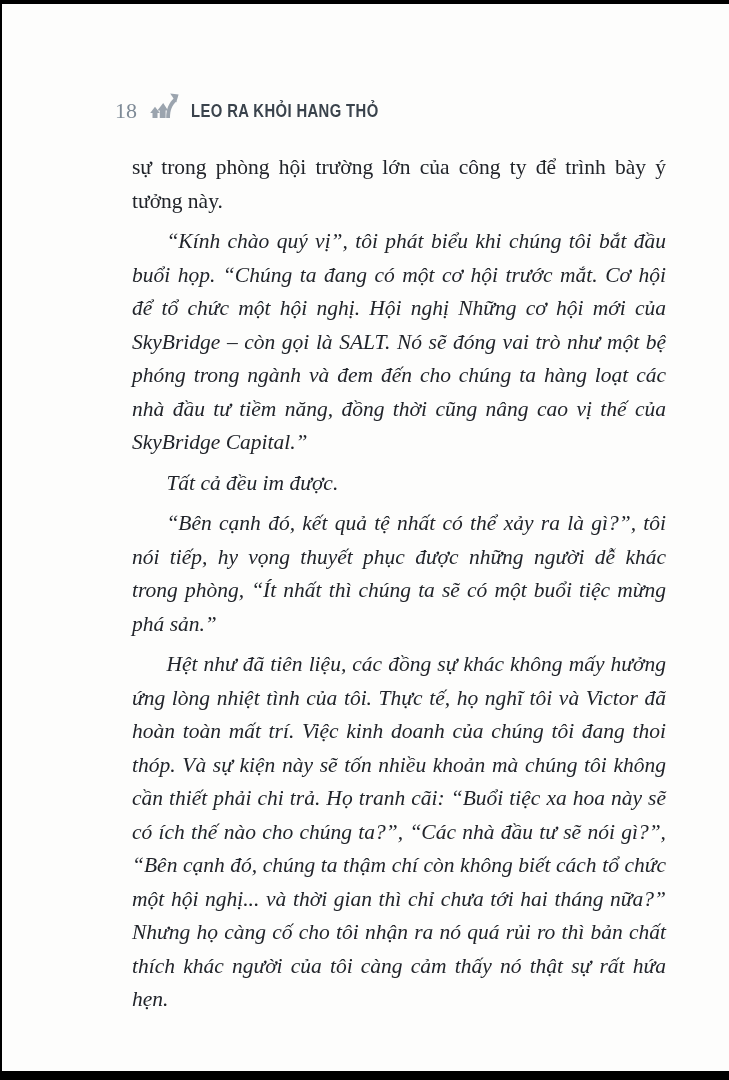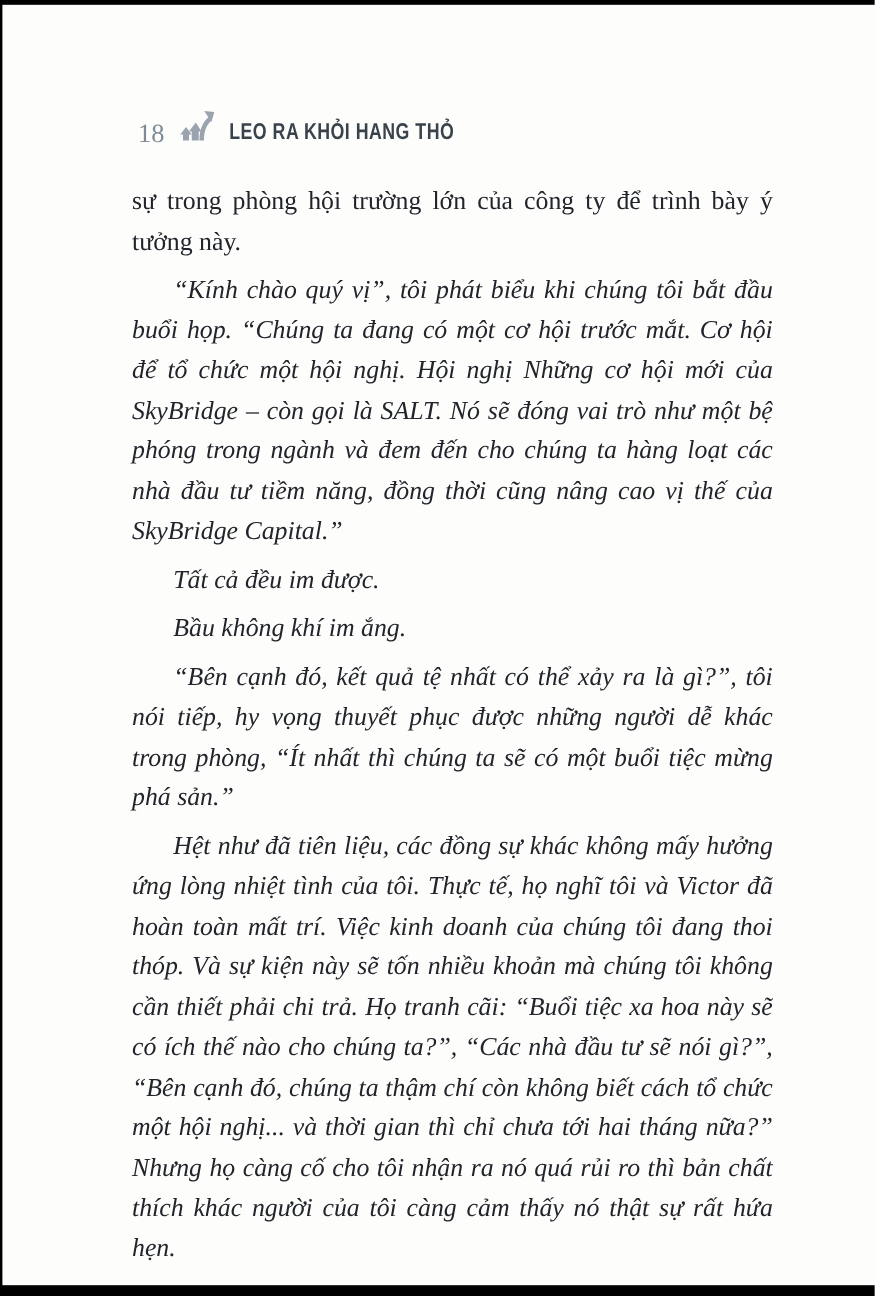--- a/index.html
+++ b/index.html
@@ -46,21 +46,21 @@
     color:var(--title);
     letter-spacing:0.5px;
     transform:scaleX(0.78);
     transform-origin:left center;
     white-space:nowrap;
   }
 
   
   .text-block{
     position:absolute;
-    top:151px;left:110px;
+    top:151px;left:132px;
     width:534px;
     color:var(--body-text);
   }
   .para{
     font-size:21.5px;
     line-height:33.5px;
     text-align:justify;
     margin-bottom:7px;
   }
   .para.indent{text-indent:1.6em;font-style:italic;}
@@ -84,16 +84,15 @@
       </g>
     </svg>
   </span>
   <span class="book-title">LEO RA KHỎI HANG THỎ</span>
 </div>
 
 <div class="text-block">
     <p class="para">sự trong phòng hội trường lớn của công ty để trình bày ý tưởng này.</p>
     <p class="para indent">“Kính chào quý vị”, tôi phát biểu khi chúng tôi bắt đầu buổi họp. “Chúng ta đang có một cơ hội trước mắt. Cơ hội để tổ chức một hội nghị. Hội nghị Những cơ hội mới của SkyBridge – còn gọi là SALT. Nó sẽ đóng vai trò như một bệ phóng trong ngành và đem đến cho chúng ta hàng loạt các nhà đầu tư tiềm năng, đồng thời cũng nâng cao vị thế của SkyBridge Capital.”</p>
     <p class="para indent">Tất cả đều im được.</p>
-    <p class="para indent">Bầu không khí im ắng.</p>
     <p class="para indent">“Bên cạnh đó, kết quả tệ nhất có thể xảy ra là gì?”, tôi nói tiếp, hy vọng thuyết phục được những người dễ khác trong phòng, “Ít nhất thì chúng ta sẽ có một buổi tiệc mừng phá sản.”</p>
     <p class="para indent">Hệt như đã tiên liệu, các đồng sự khác không mấy hưởng ứng lòng nhiệt tình của tôi. Thực tế, họ nghĩ tôi và Victor đã hoàn toàn mất trí. Việc kinh doanh của chúng tôi đang thoi thóp. Và sự kiện này sẽ tốn nhiều khoản mà chúng tôi không cần thiết phải chi trả. Họ tranh cãi: “Buổi tiệc xa hoa này sẽ có ích thế nào cho chúng ta?”, “Các nhà đầu tư sẽ nói gì?”, “Bên cạnh đó, chúng ta thậm chí còn không biết cách tổ chức một hội nghị... và thời gian thì chỉ chưa tới hai tháng nữa?” Nhưng họ càng cố cho tôi nhận ra nó quá rủi ro thì bản chất thích khác người của tôi càng cảm thấy nó thật sự rất hứa hẹn.</p>
   </div>
 
 </body></html>

